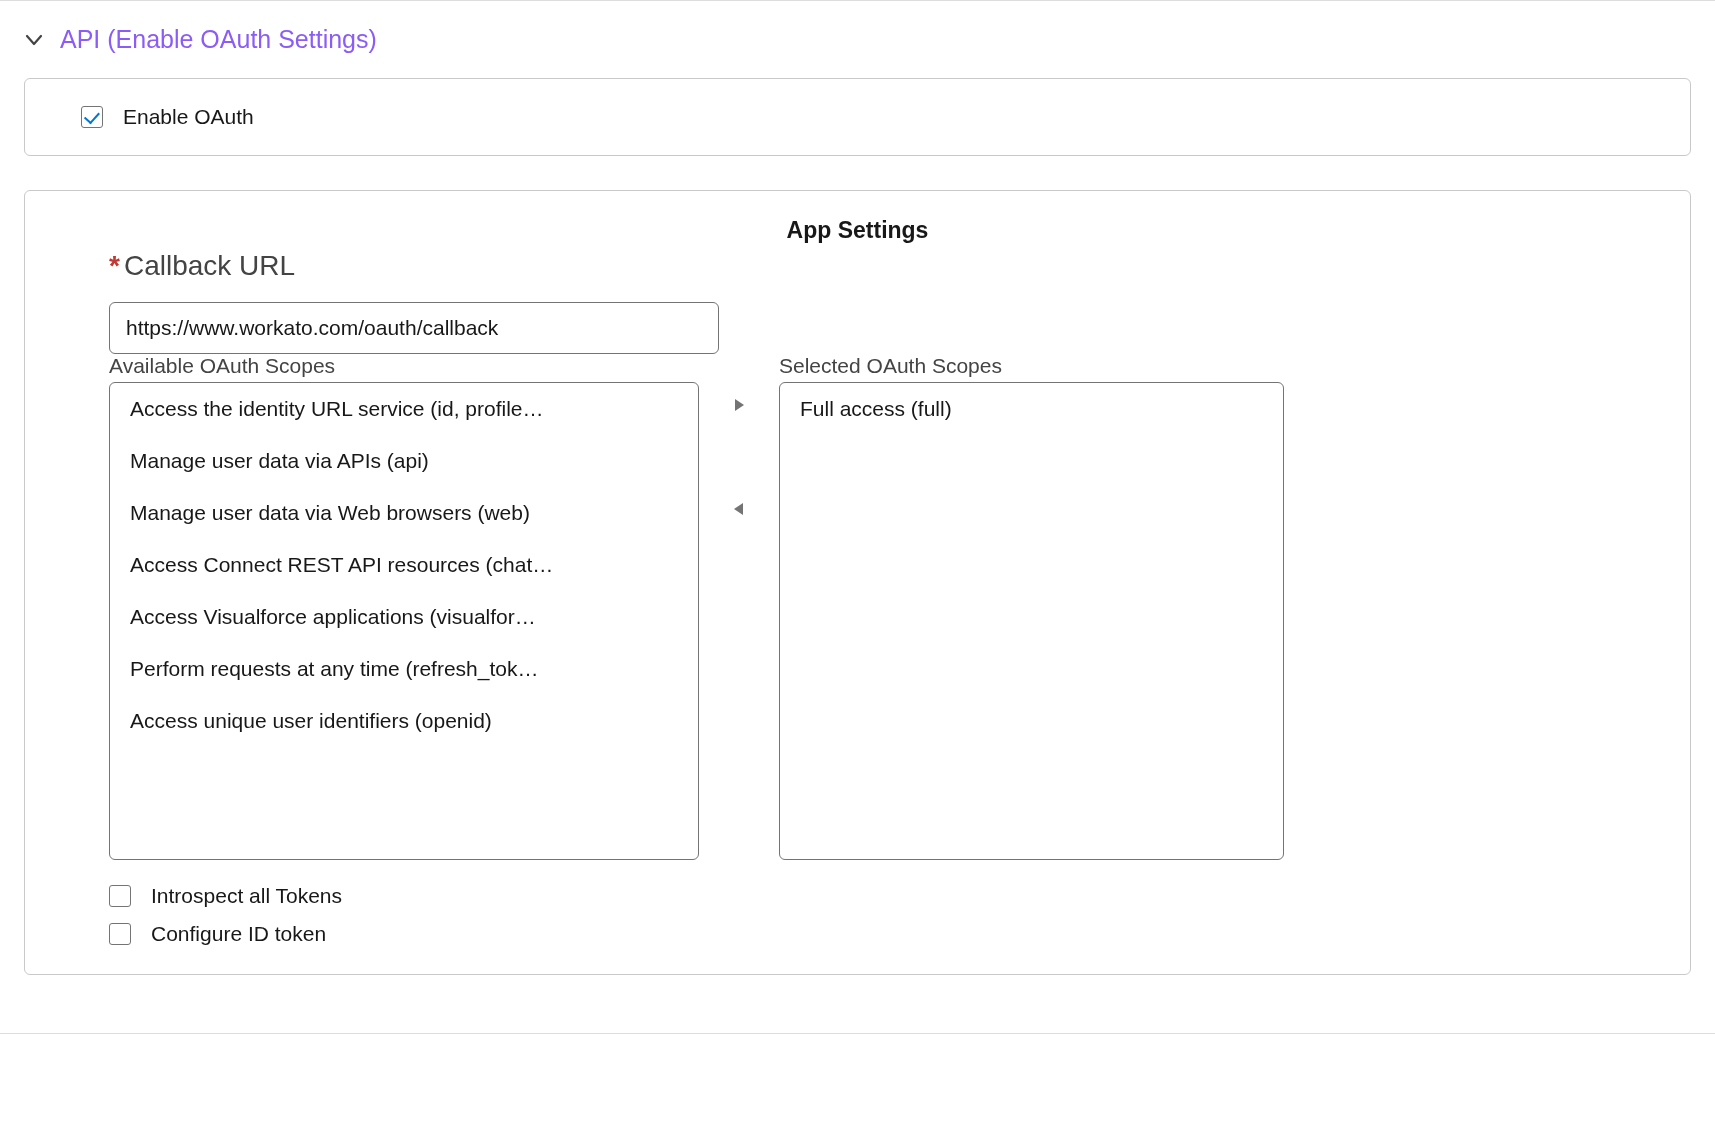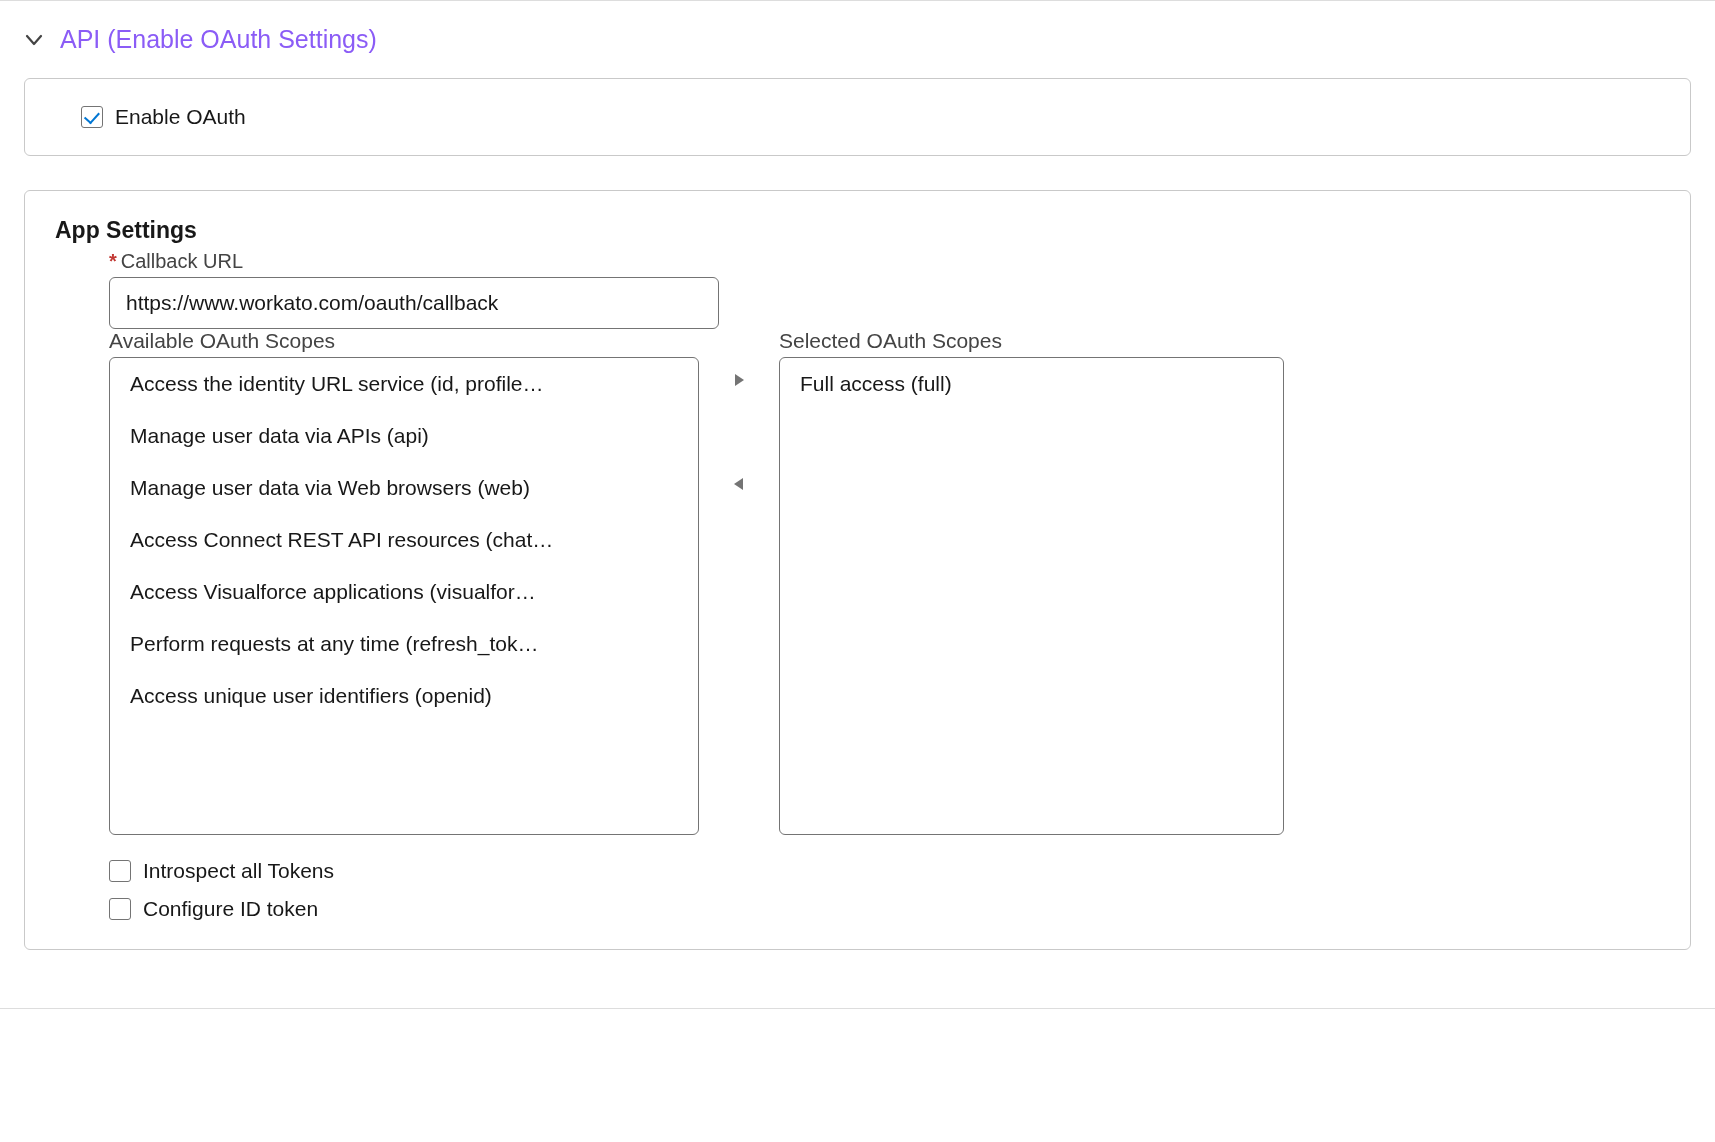--- a/index.html
+++ b/index.html
@@ -40,21 +40,21 @@
     border-radius: 6px;
     padding: 26px 56px 26px 56px;
     margin-bottom: 34px;
   }
   .card.settings {
     padding: 24px 30px 28px 30px;
   }
   .checkbox-row {
     display: flex;
     align-items: center;
-    gap: 12px;
+    gap: 20px;
   }
   .cb {
     width: 22px;
     height: 22px;
     border: 1px solid #747474;
     border-radius: 3px;
     background: #fff;
     display: inline-flex;
     align-items: center;
     justify-content: center;
@@ -71,28 +71,29 @@
     transform: rotate(-48deg) translate(1px,-1px);
   }
   .cb-label {
     font-size: 21px;
     color: #181818;
   }
   .settings-title {
     font-size: 23px;
     font-weight: 700;
     margin: 2px 0 6px 0;
+    text-align: center;
   }
   .field-block {
     padding-left: 54px;
   }
   .field-label {
-    font-size: 20px;
+    font-size: 28px;
     color: #444;
-    margin-bottom: 4px;
+    margin-bottom: 20px;
   }
   .required {
     color: #c23934;
     margin-right: 4px;
     font-weight: 600;
   }
   .text-input {
     width: 610px;
     height: 52px;
     border: 1px solid #747474;

